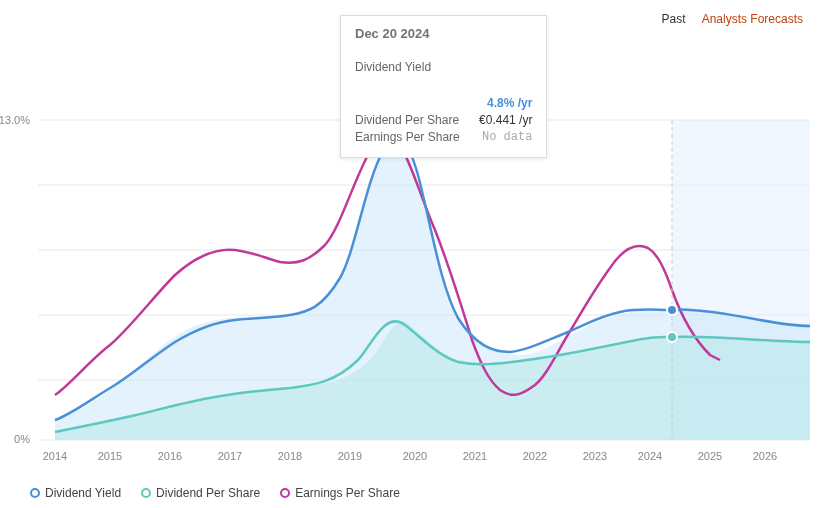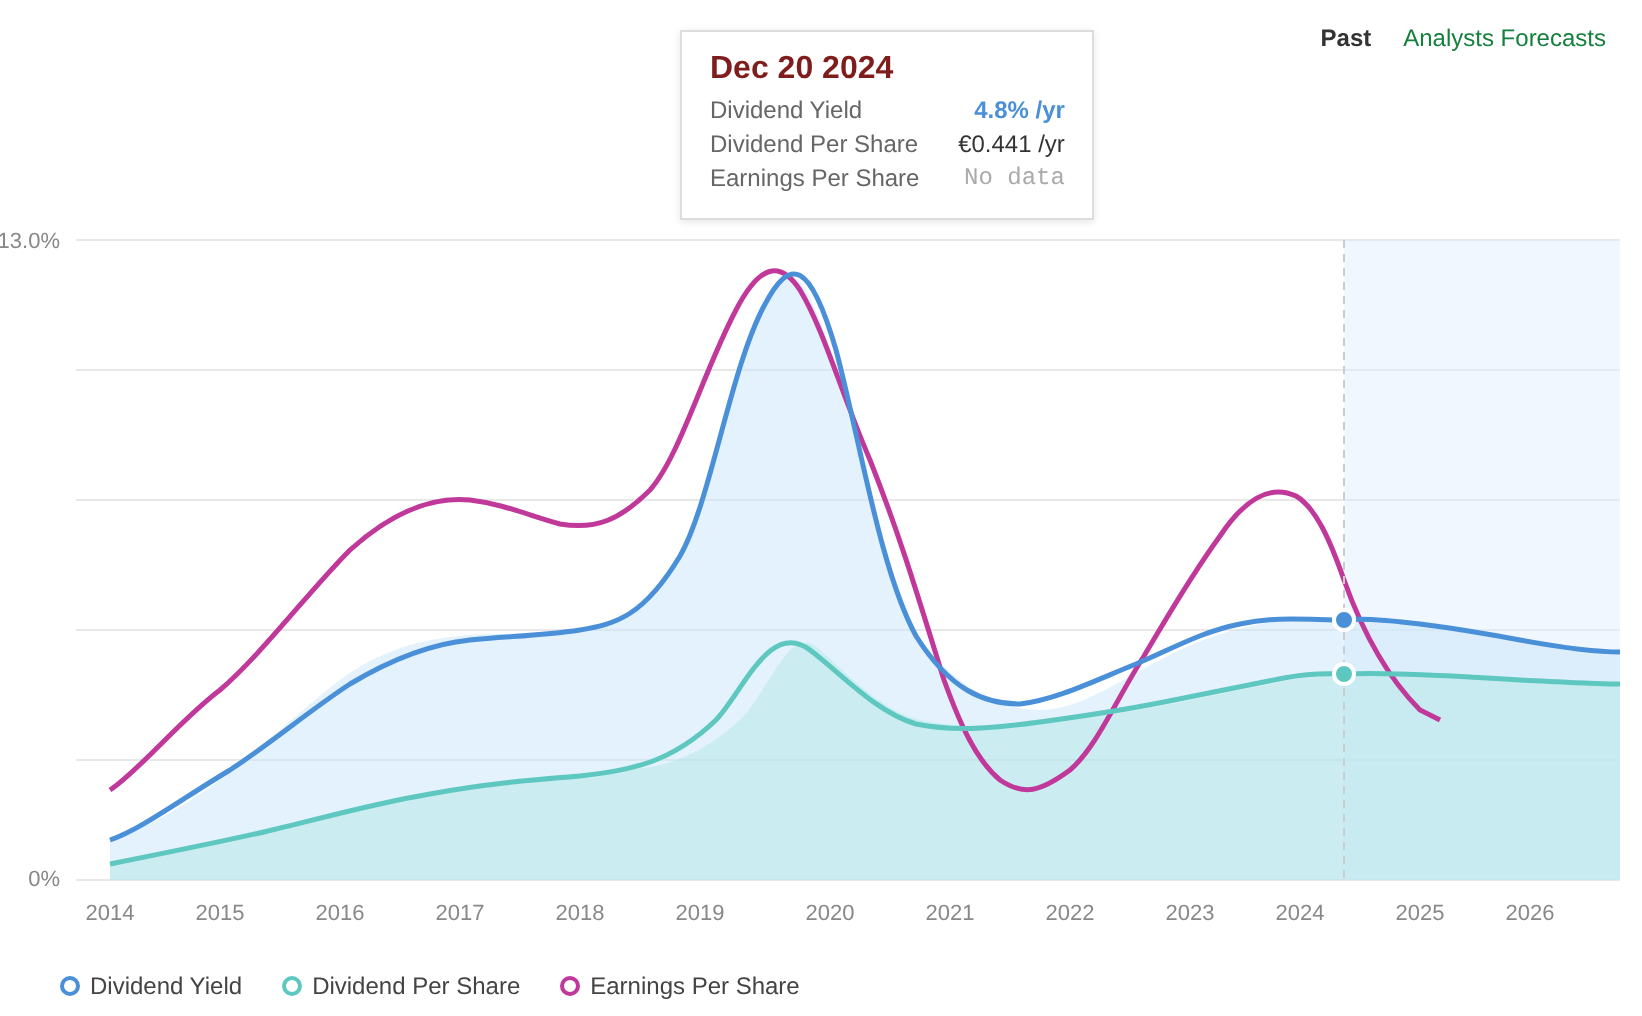--- a/index.html
+++ b/index.html
@@ -22,56 +22,56 @@
       left: 340px;
       background: #fff;
       border: 1px solid #ddd;
       padding: 10px 14px;
       font-size: 12px;
       min-width: 200px;
       z-index: 10;
       box-shadow: 0 1px 4px rgba(0,0,0,0.1);
     }
     .tooltip-date {
-      font-size: 16px;
+      font-size: 13px;
       font-weight: 600;
-      color: #7f1d1d;
-      margin-bottom: 4px;
+      color: #737373;
+      margin-bottom: 19px;
     }
     .tooltip-row {
       display: flex;
       justify-content: space-between;
       margin-bottom: 3px;
       gap: 20px;
     }
     .tooltip-label {
       color: #666;
       font-size: 12px;
     }
     .tooltip-value {
       font-size: 12px;
       color: #333;
     }
-    .tooltip-value.blue { color: #4a90d9; font-weight: 600; }
+    .tooltip-value.blue { color: #4a90d9; font-weight: 600; margin-top: 36px; }
     .tooltip-value.nodata { color: #aaa; font-family: Liberation Mono, monospace; }
     .past-analysts {
       position: absolute;
       top: 10px;
       right: 10px;
       display: flex;
       gap: 0;
       font-size: 12px;
     }
     .past-label {
       color: #333;
-      font-weight: 700;
+      font-weight: 400;
       padding: 2px 8px;
     }
     .analysts-label {
-      color: #15803d;
+      color: #c2410c;
       padding: 2px 8px;
     }
     .legend {
       position: absolute;
       bottom: 8px;
       left: 30px;
       display: flex;
       gap: 20px;
       align-items: center;
       font-size: 12px;

